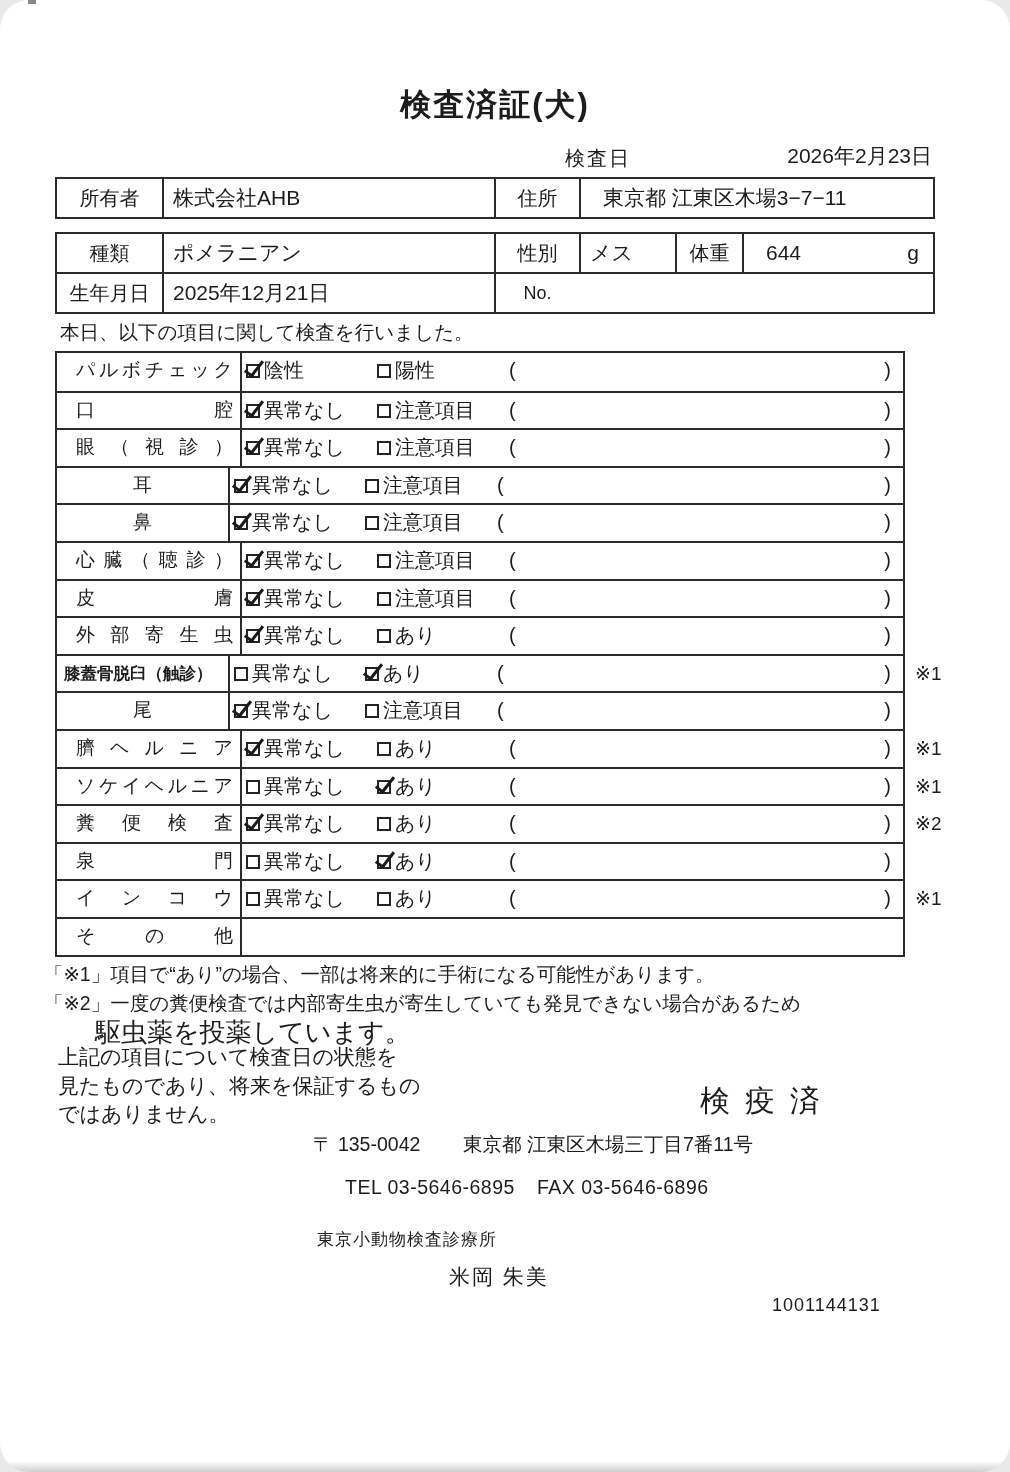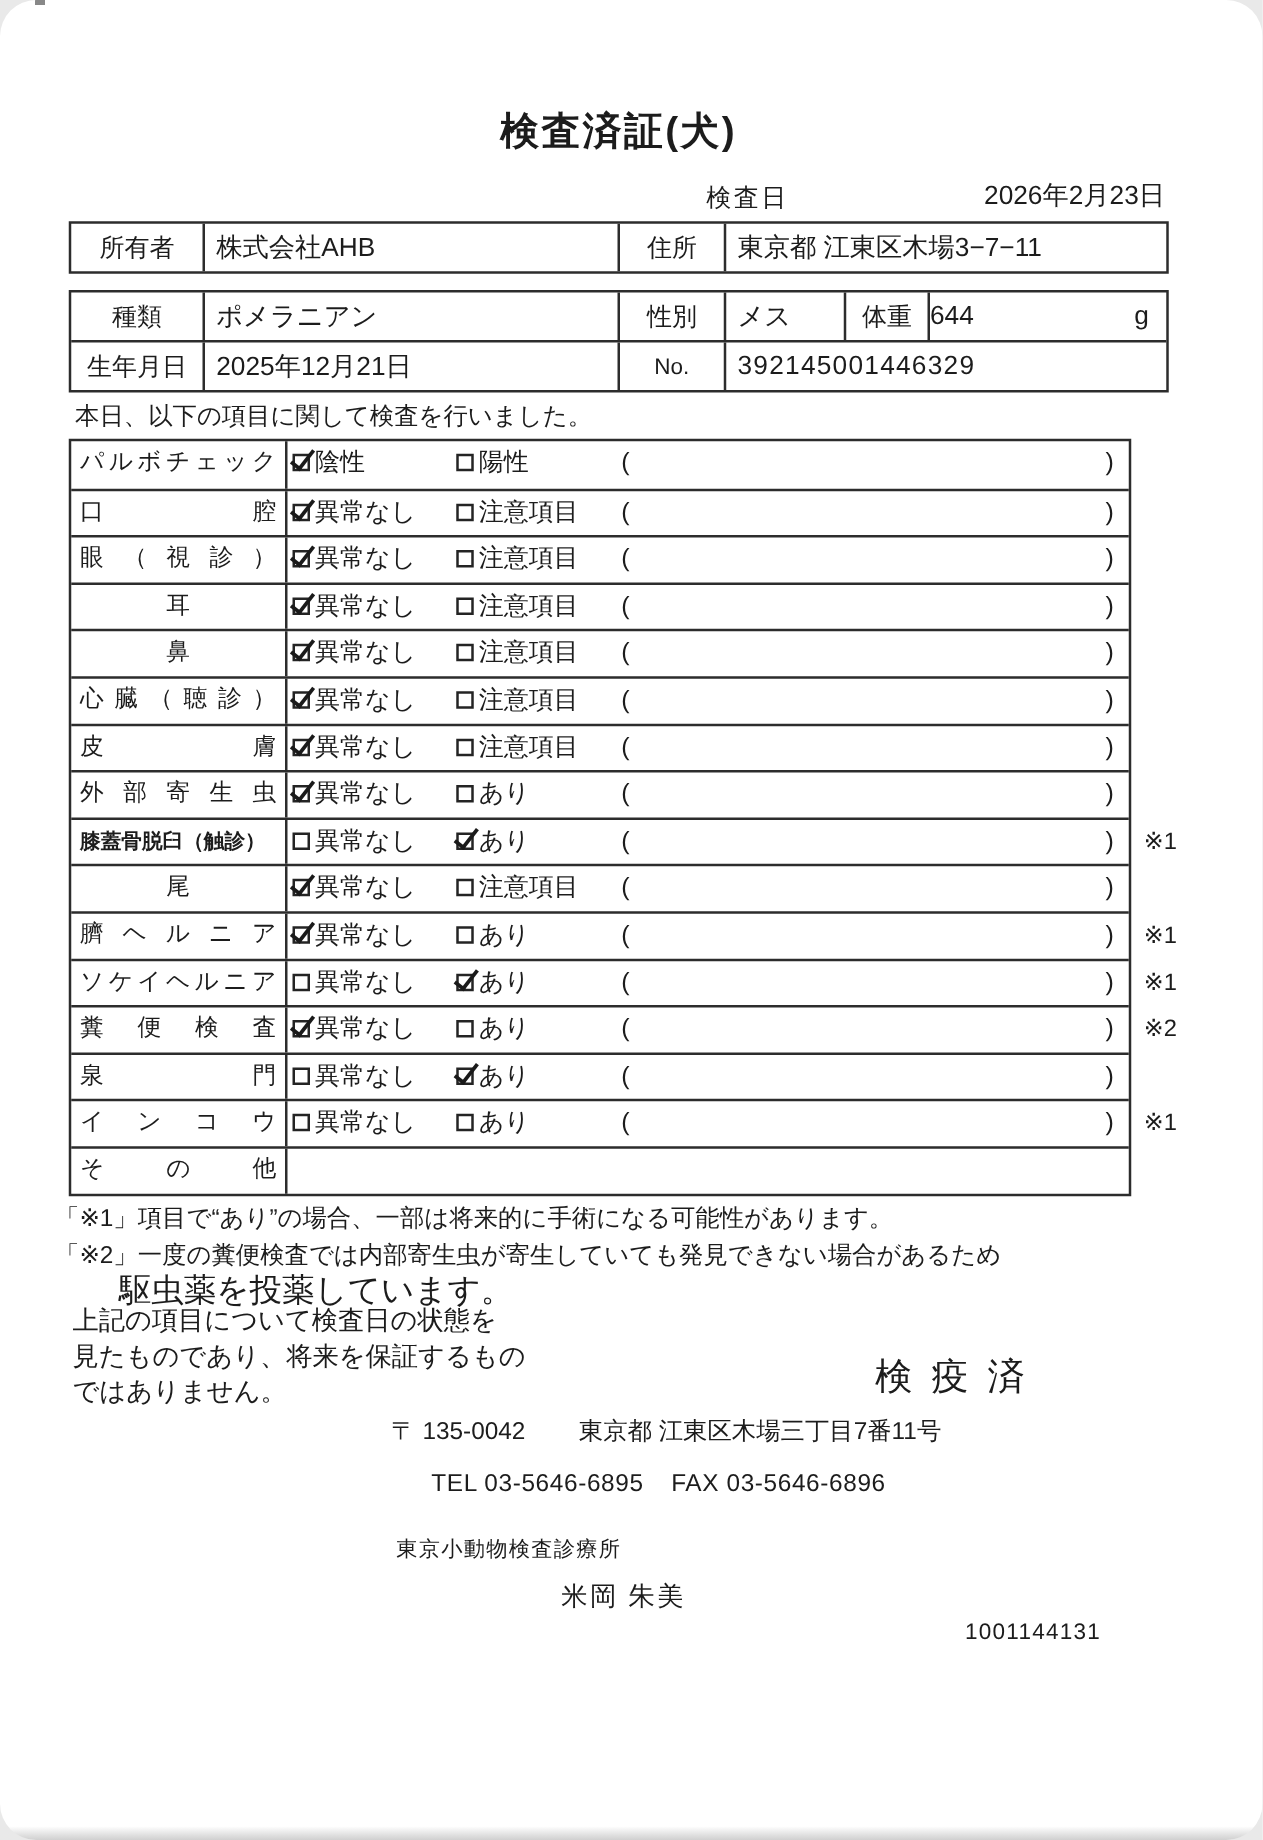--- a/index.html
+++ b/index.html
@@ -18,37 +18,37 @@
   .hrow + .hrow{border-top:2px solid #2c2c2c;}
   .hcell{box-sizing:border-box;display:flex;align-items:center;font-size:21px;white-space:nowrap;overflow:visible;}
   .hcell + .hcell{border-left:2px solid #2c2c2c;}
   .lab{justify-content:center;font-size:20px;}
   .val{padding-left:9px;}
   .w-label{width:105px;}
   .w-value1{width:332px;}
   .w-label2{width:85px;}
   .w-sex{width:96px;}
   .w-wlabel{width:67px;}
-  .w-rest{flex:1;}
+  .w-rest{flex:1;padding-left:22px;}
   .weight-cell{justify-content:space-between;padding-right:14px;gap:14px;}
   .no-lab{font-size:18px;}
   .num{letter-spacing:1px;}
   .tableA{top:177px;}
   .tableB{top:232px;}
   
   .intro{left:60px;top:319px;font-size:19.5px;}
   
   .mtable{left:55px;top:351px;width:850px;border:2px solid #2c2c2c;box-sizing:border-box;}
   .mrow{display:flex;height:37.6px;position:relative;box-sizing:border-box;}
   .mrow + .mrow{border-top:2px solid #2c2c2c;}
   .mlabel{
     box-sizing:border-box;width:173px;border-right:2px solid #2c2c2c;
     font-size:19px;line-height:34px;padding:0 7px;white-space:nowrap;overflow:hidden;
   }
-  .jl{text-align:justify;text-align-last:justify;text-justify:inter-character;}
+  .jl{text-align:justify;text-align-last:justify;text-justify:inter-character;margin-left:12px;}
   .cl{text-align:center;}
   .sm{font-size:16.5px;text-align:left;letter-spacing:0;font-weight:bold;}
   .mcontent{flex:1;position:relative;font-size:20px;line-height:34px;}
   .opt{position:absolute;top:0;white-space:nowrap;}
   .o1{left:4px;}
   .o2{left:135px;}
   .po{position:absolute;left:267px;top:0;font-size:20px;}
   .pc{position:absolute;right:12px;top:0;font-size:20px;}
   .rownote{position:absolute;left:858px;top:6px;font-size:19px;white-space:nowrap;}
   
@@ -108,21 +108,20 @@
       <div class="hcell lab w-wlabel">体重</div>
       <div class="hcell w-rest weight-cell">
         <span>644</span>
         <span>g</span>
       </div>
     </div>
     <div class="hrow">
       <div class="hcell lab w-label">生年月日</div>
       <div class="hcell val w-value1">2025年12月21日</div>
       <div class="hcell lab w-label2 no-lab">No.</div>
-      <div class="hcell val w-rest num">392145001446329</div>
     </div>
   </div>
 
   <div class="abs intro">本日、以下の項目に関して検査を行いました。</div>
 
   <div class="abs mtable">
 
     <div class="mrow">
       <div class="mlabel jl">パルボチェック</div>
       <div class="mcontent">

